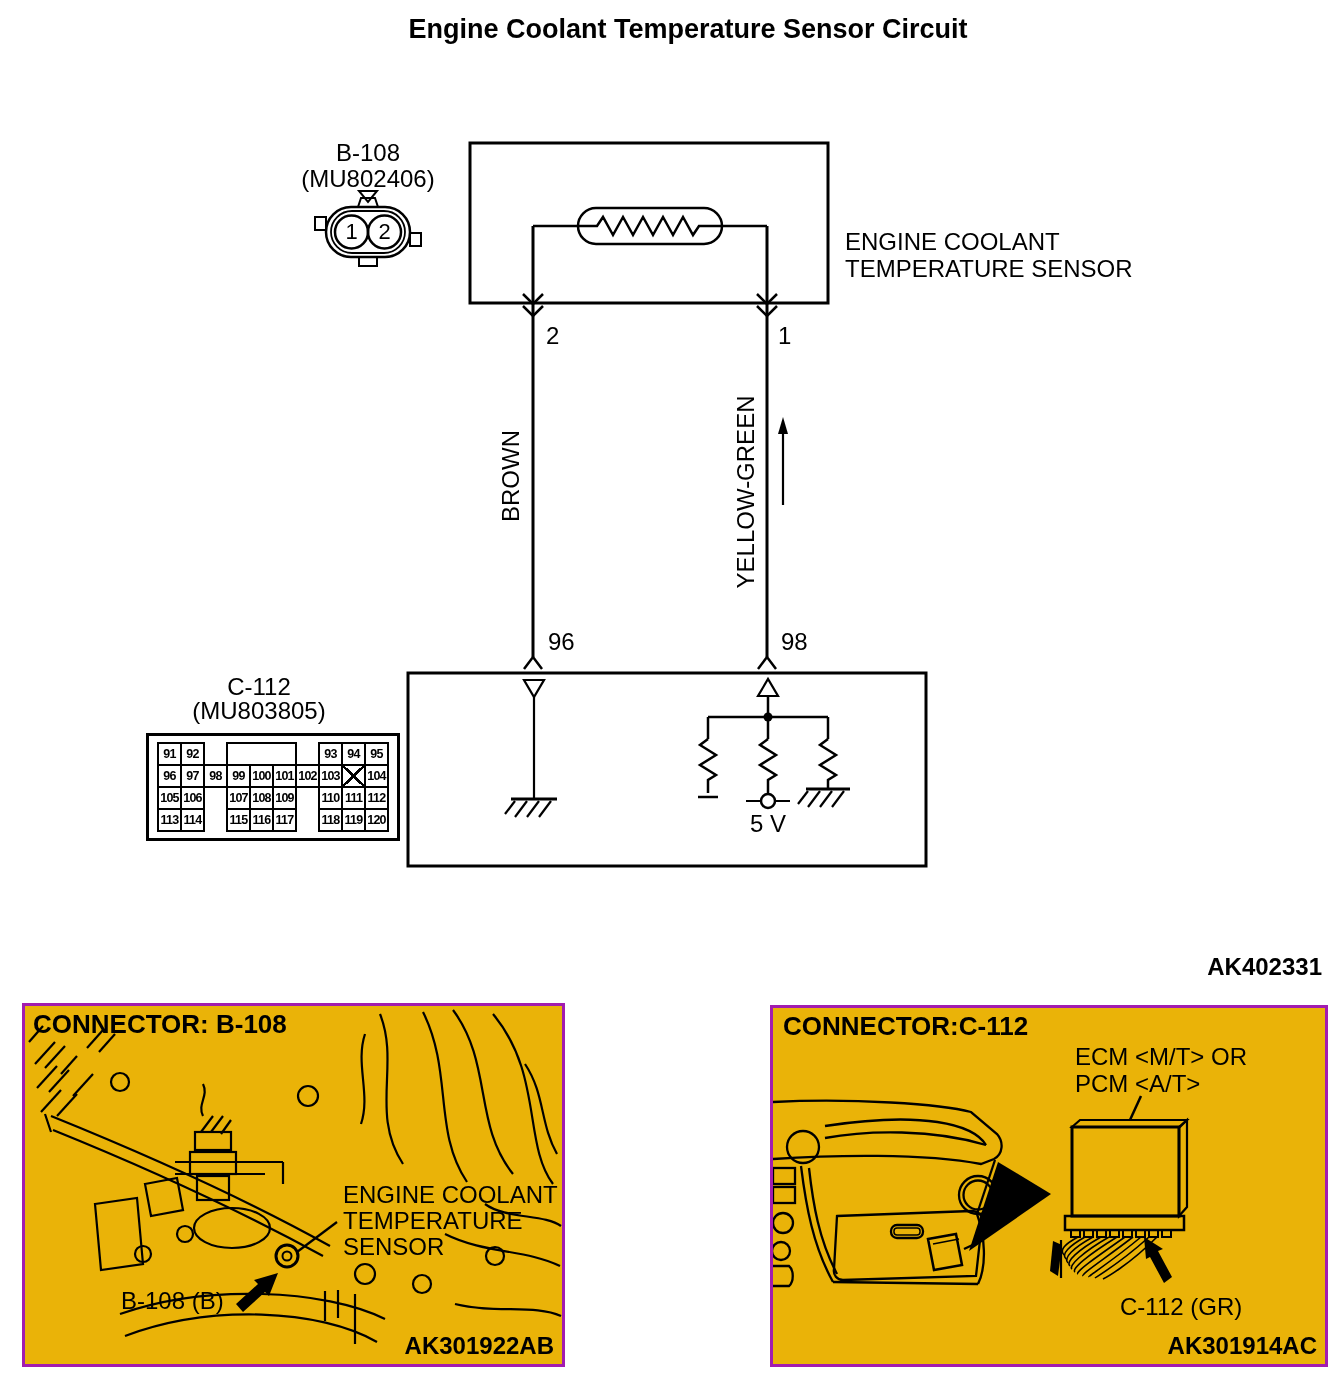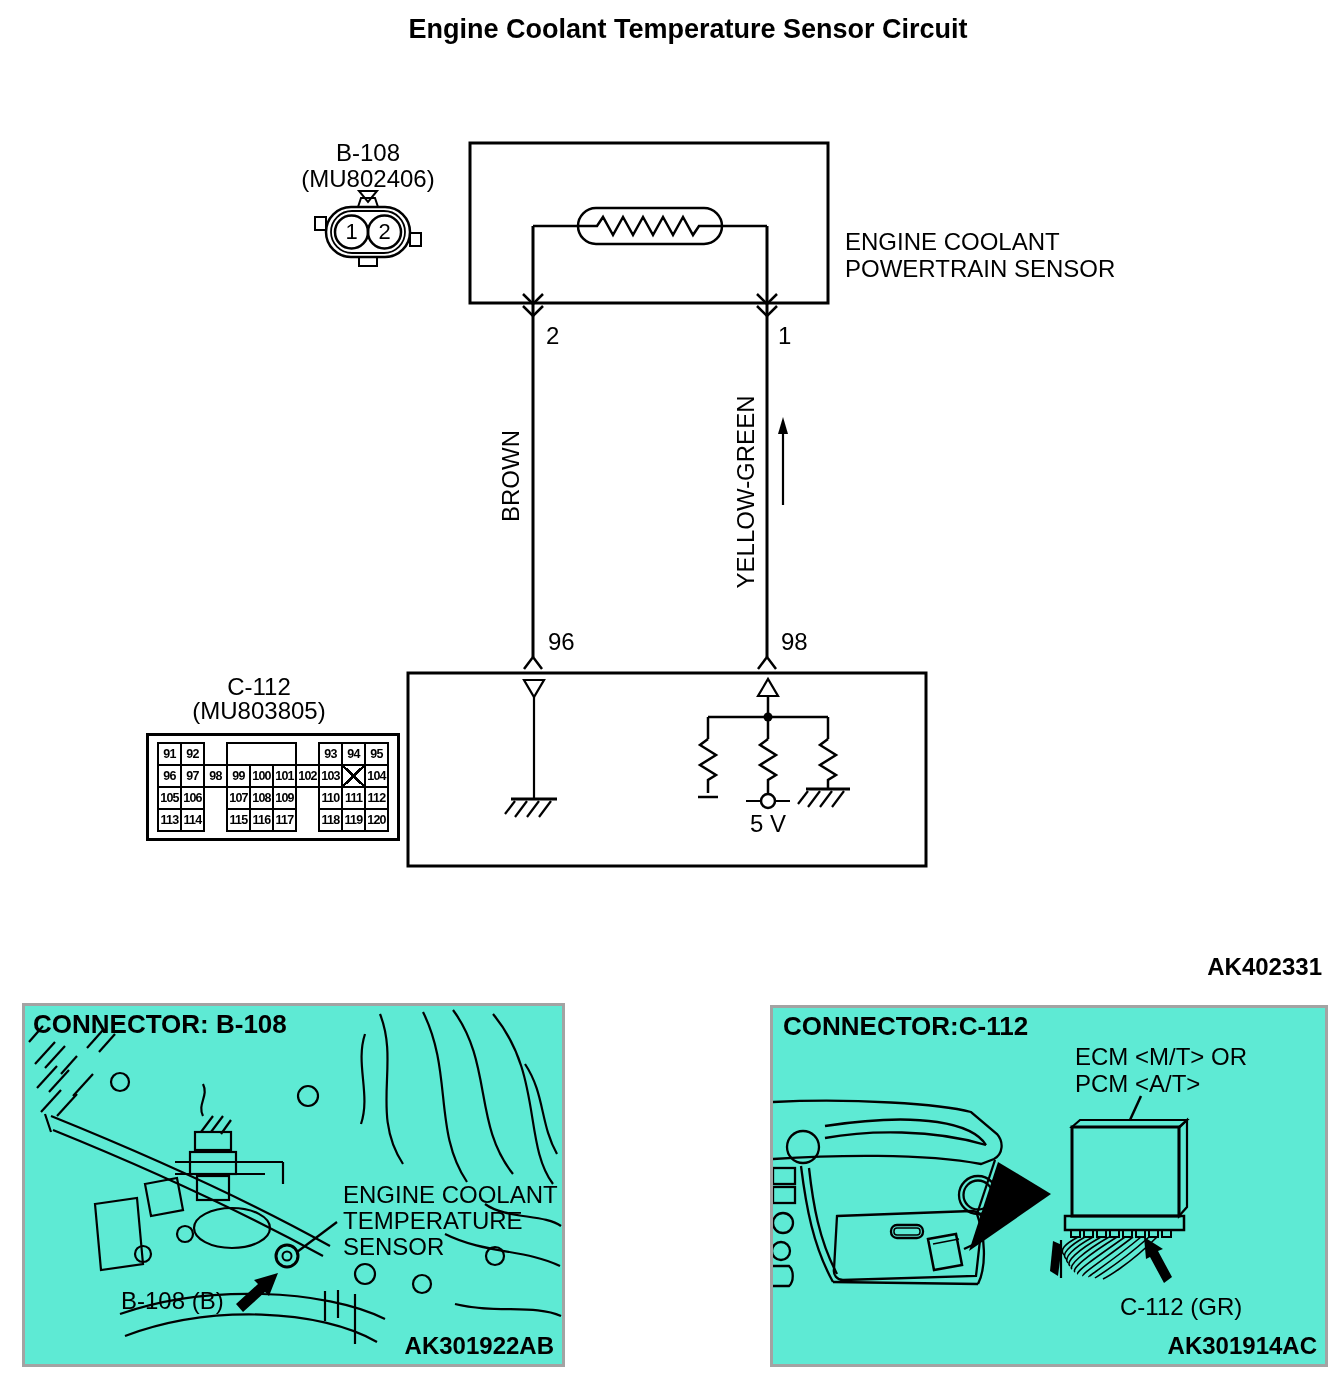--- a/index.html
+++ b/index.html
@@ -11,21 +11,21 @@
   .lbl { position:absolute; font-size:24px; line-height:1.12; white-space:nowrap; }
   .b   { font-weight:bold; }
   .ctr { text-align:center; }
   .rgt { text-align:right; }
   .vert {
     position:absolute; font-size:24px; white-space:nowrap;
     transform:translate(-50%,-50%) rotate(-90deg);
   }
   .blk { line-height:29px; }
   .panel {
-    position:absolute; border:3px solid #a3a3a3; background:#5eead4; box-sizing:border-box;
+    position:absolute; border:3px solid #a21caf; background:#eab308; box-sizing:border-box;
   }
   .panel svg { position:absolute; left:0; top:0; }
   .pingrid-wrap {
     position:absolute; left:146px; top:733px; border:3px solid #000;
     padding:6px 8px; background:#fff;
   }
   table.pingrid { border-collapse:collapse; table-layout:fixed; }
   table.pingrid td {
     width:21px; height:20px; padding:0; text-align:center; vertical-align:middle;
     font-weight:bold; font-size:12.5px; letter-spacing:-0.8px;
@@ -124,21 +124,21 @@
   </svg>
 
   <div class="lbl b ctr" style="left:0;top:14px;width:1344px;font-size:27px;padding-left:16px;">Engine Coolant Temperature Sensor Circuit</div>
 
   <div class="lbl ctr" style="left:288px;top:140px;width:160px;">B-108</div>
   <div class="lbl ctr" style="left:288px;top:166px;width:160px;">(MU802406)</div>
   <div class="lbl ctr" style="left:336px;top:220px;width:31px;font-size:22px;">1</div>
   <div class="lbl ctr" style="left:369px;top:220px;width:31px;font-size:22px;">2</div>
 
   <div class="lbl" style="left:845px;top:229px;">ENGINE COOLANT</div>
-  <div class="lbl" style="left:845px;top:256px;">POWERTRAIN SENSOR</div>
+  <div class="lbl" style="left:845px;top:256px;">TEMPERATURE SENSOR</div>
 
   <div class="lbl" style="left:546px;top:323px;">2</div>
   <div class="lbl" style="left:778px;top:323px;">1</div>
 
   <div class="vert" style="left:511px;top:476px;">BROWN</div>
   <div class="vert" style="left:746px;top:492px;">YELLOW-GREEN</div>
 
   <div class="lbl" style="left:548px;top:629px;">96</div>
   <div class="lbl" style="left:781px;top:629px;">98</div>
 

